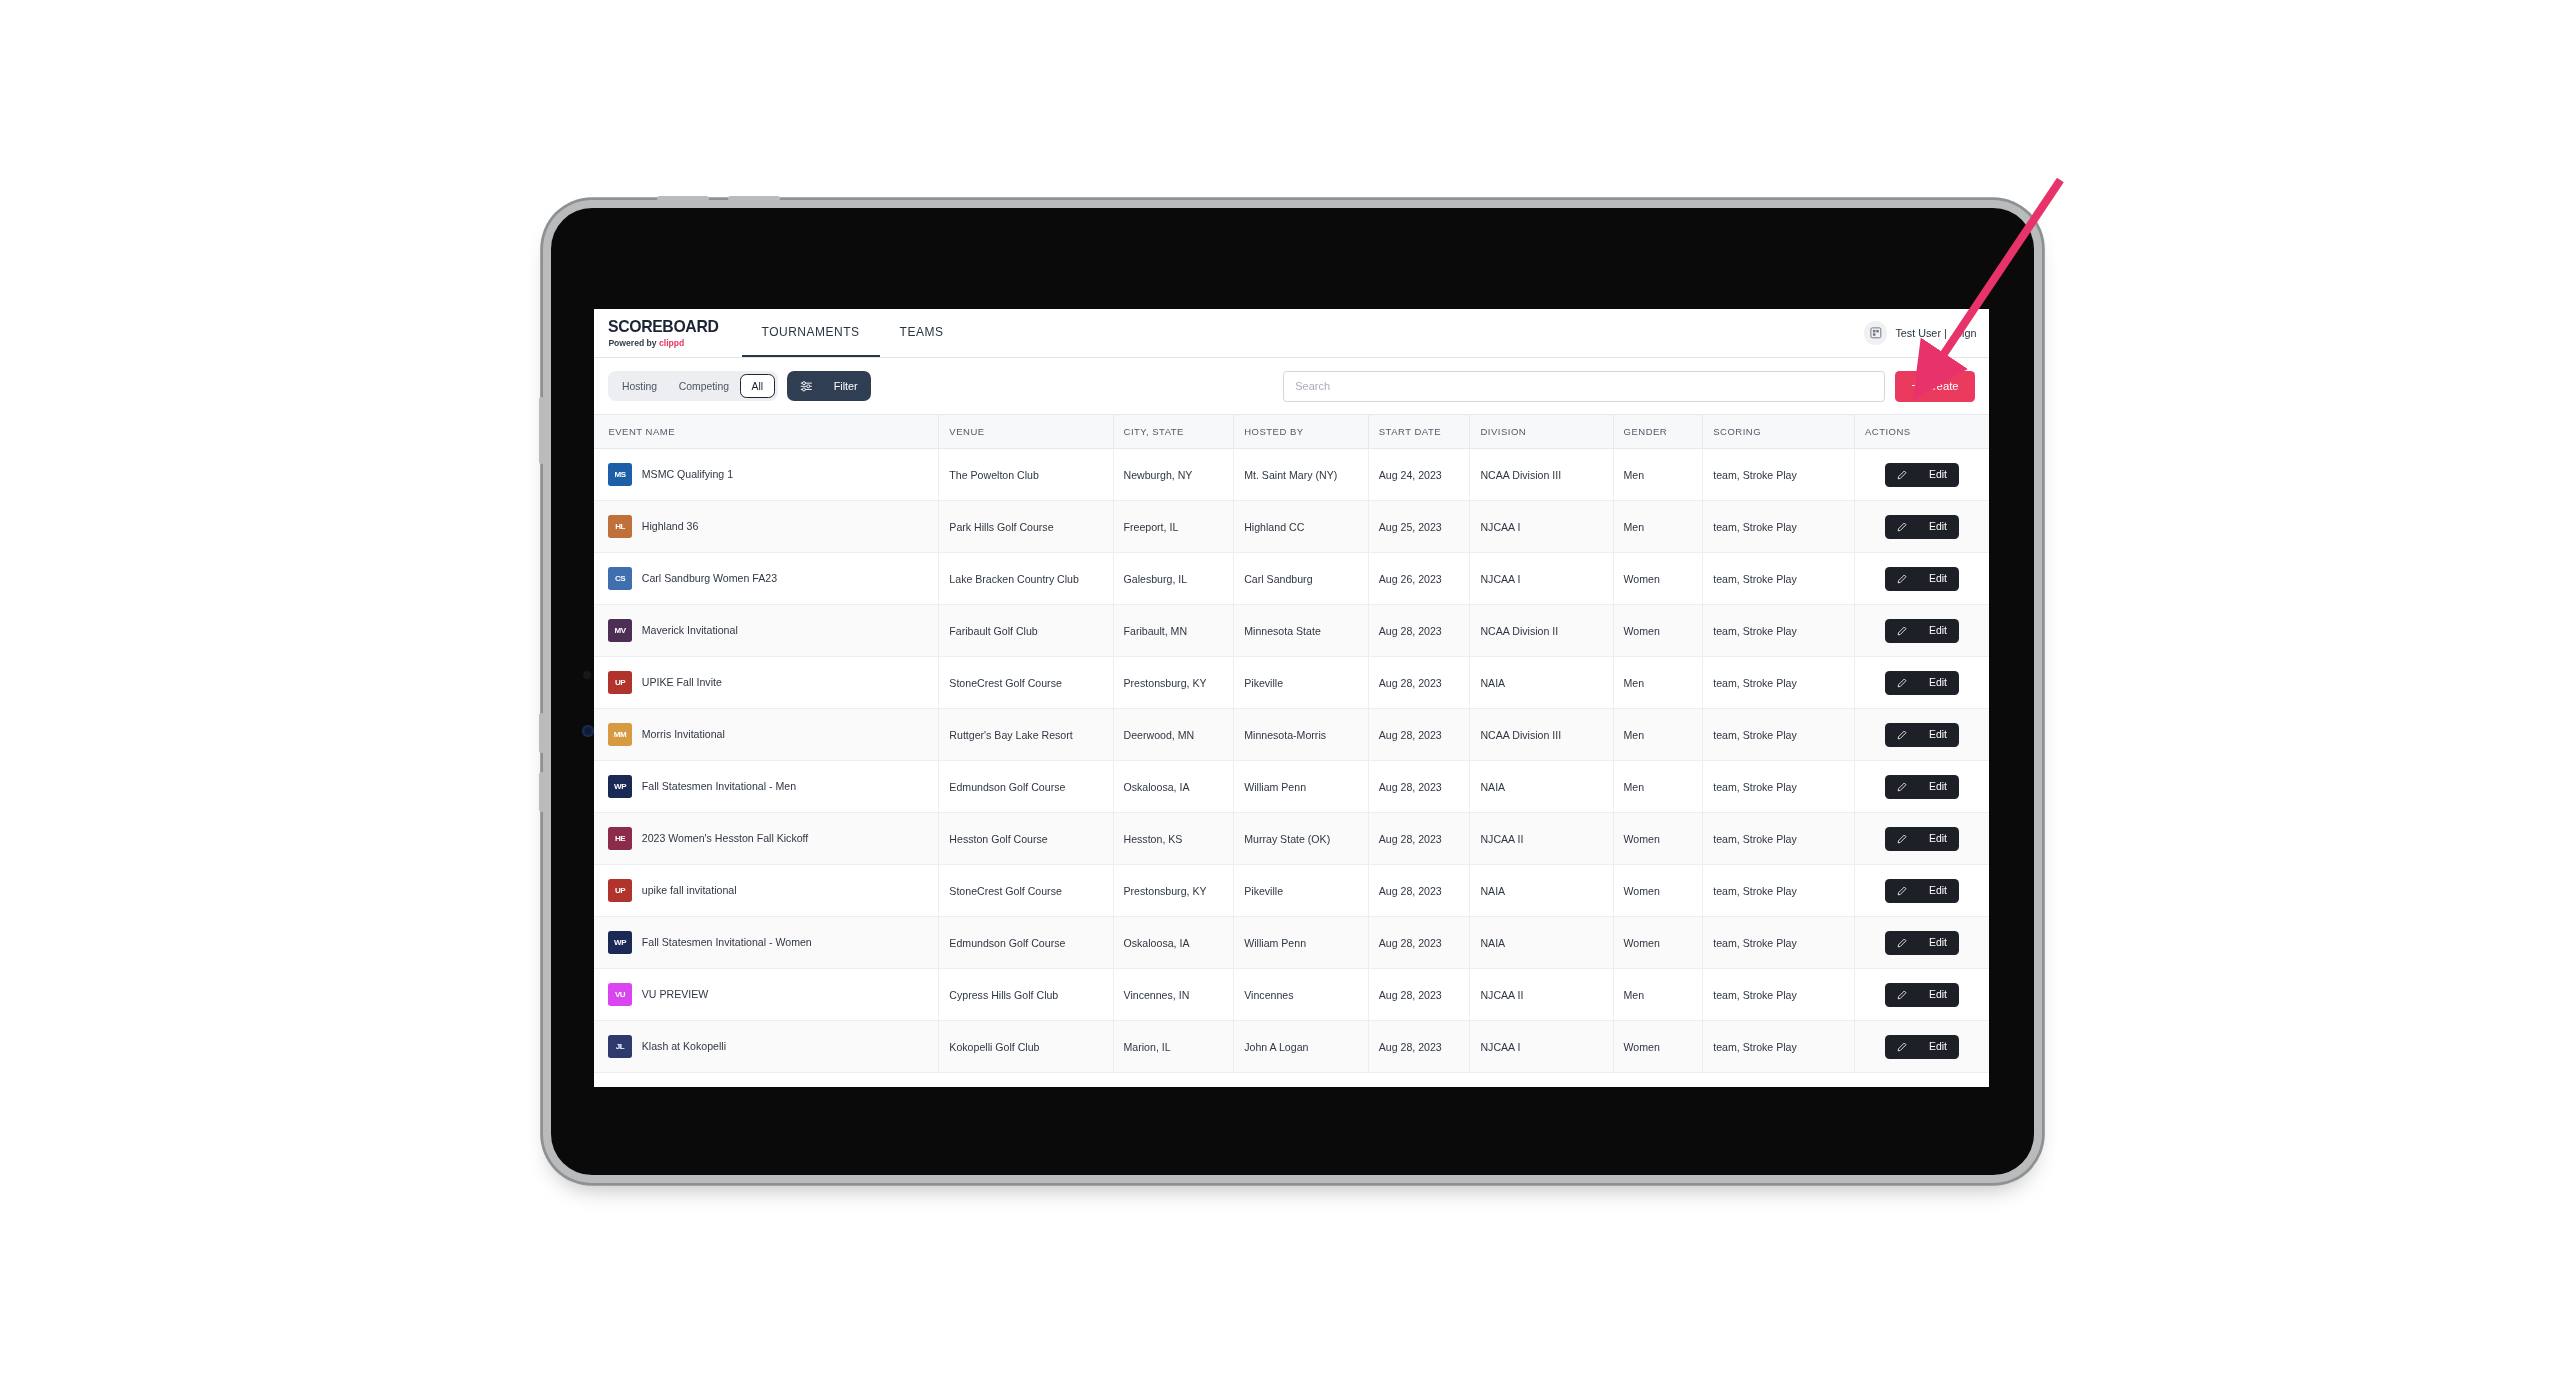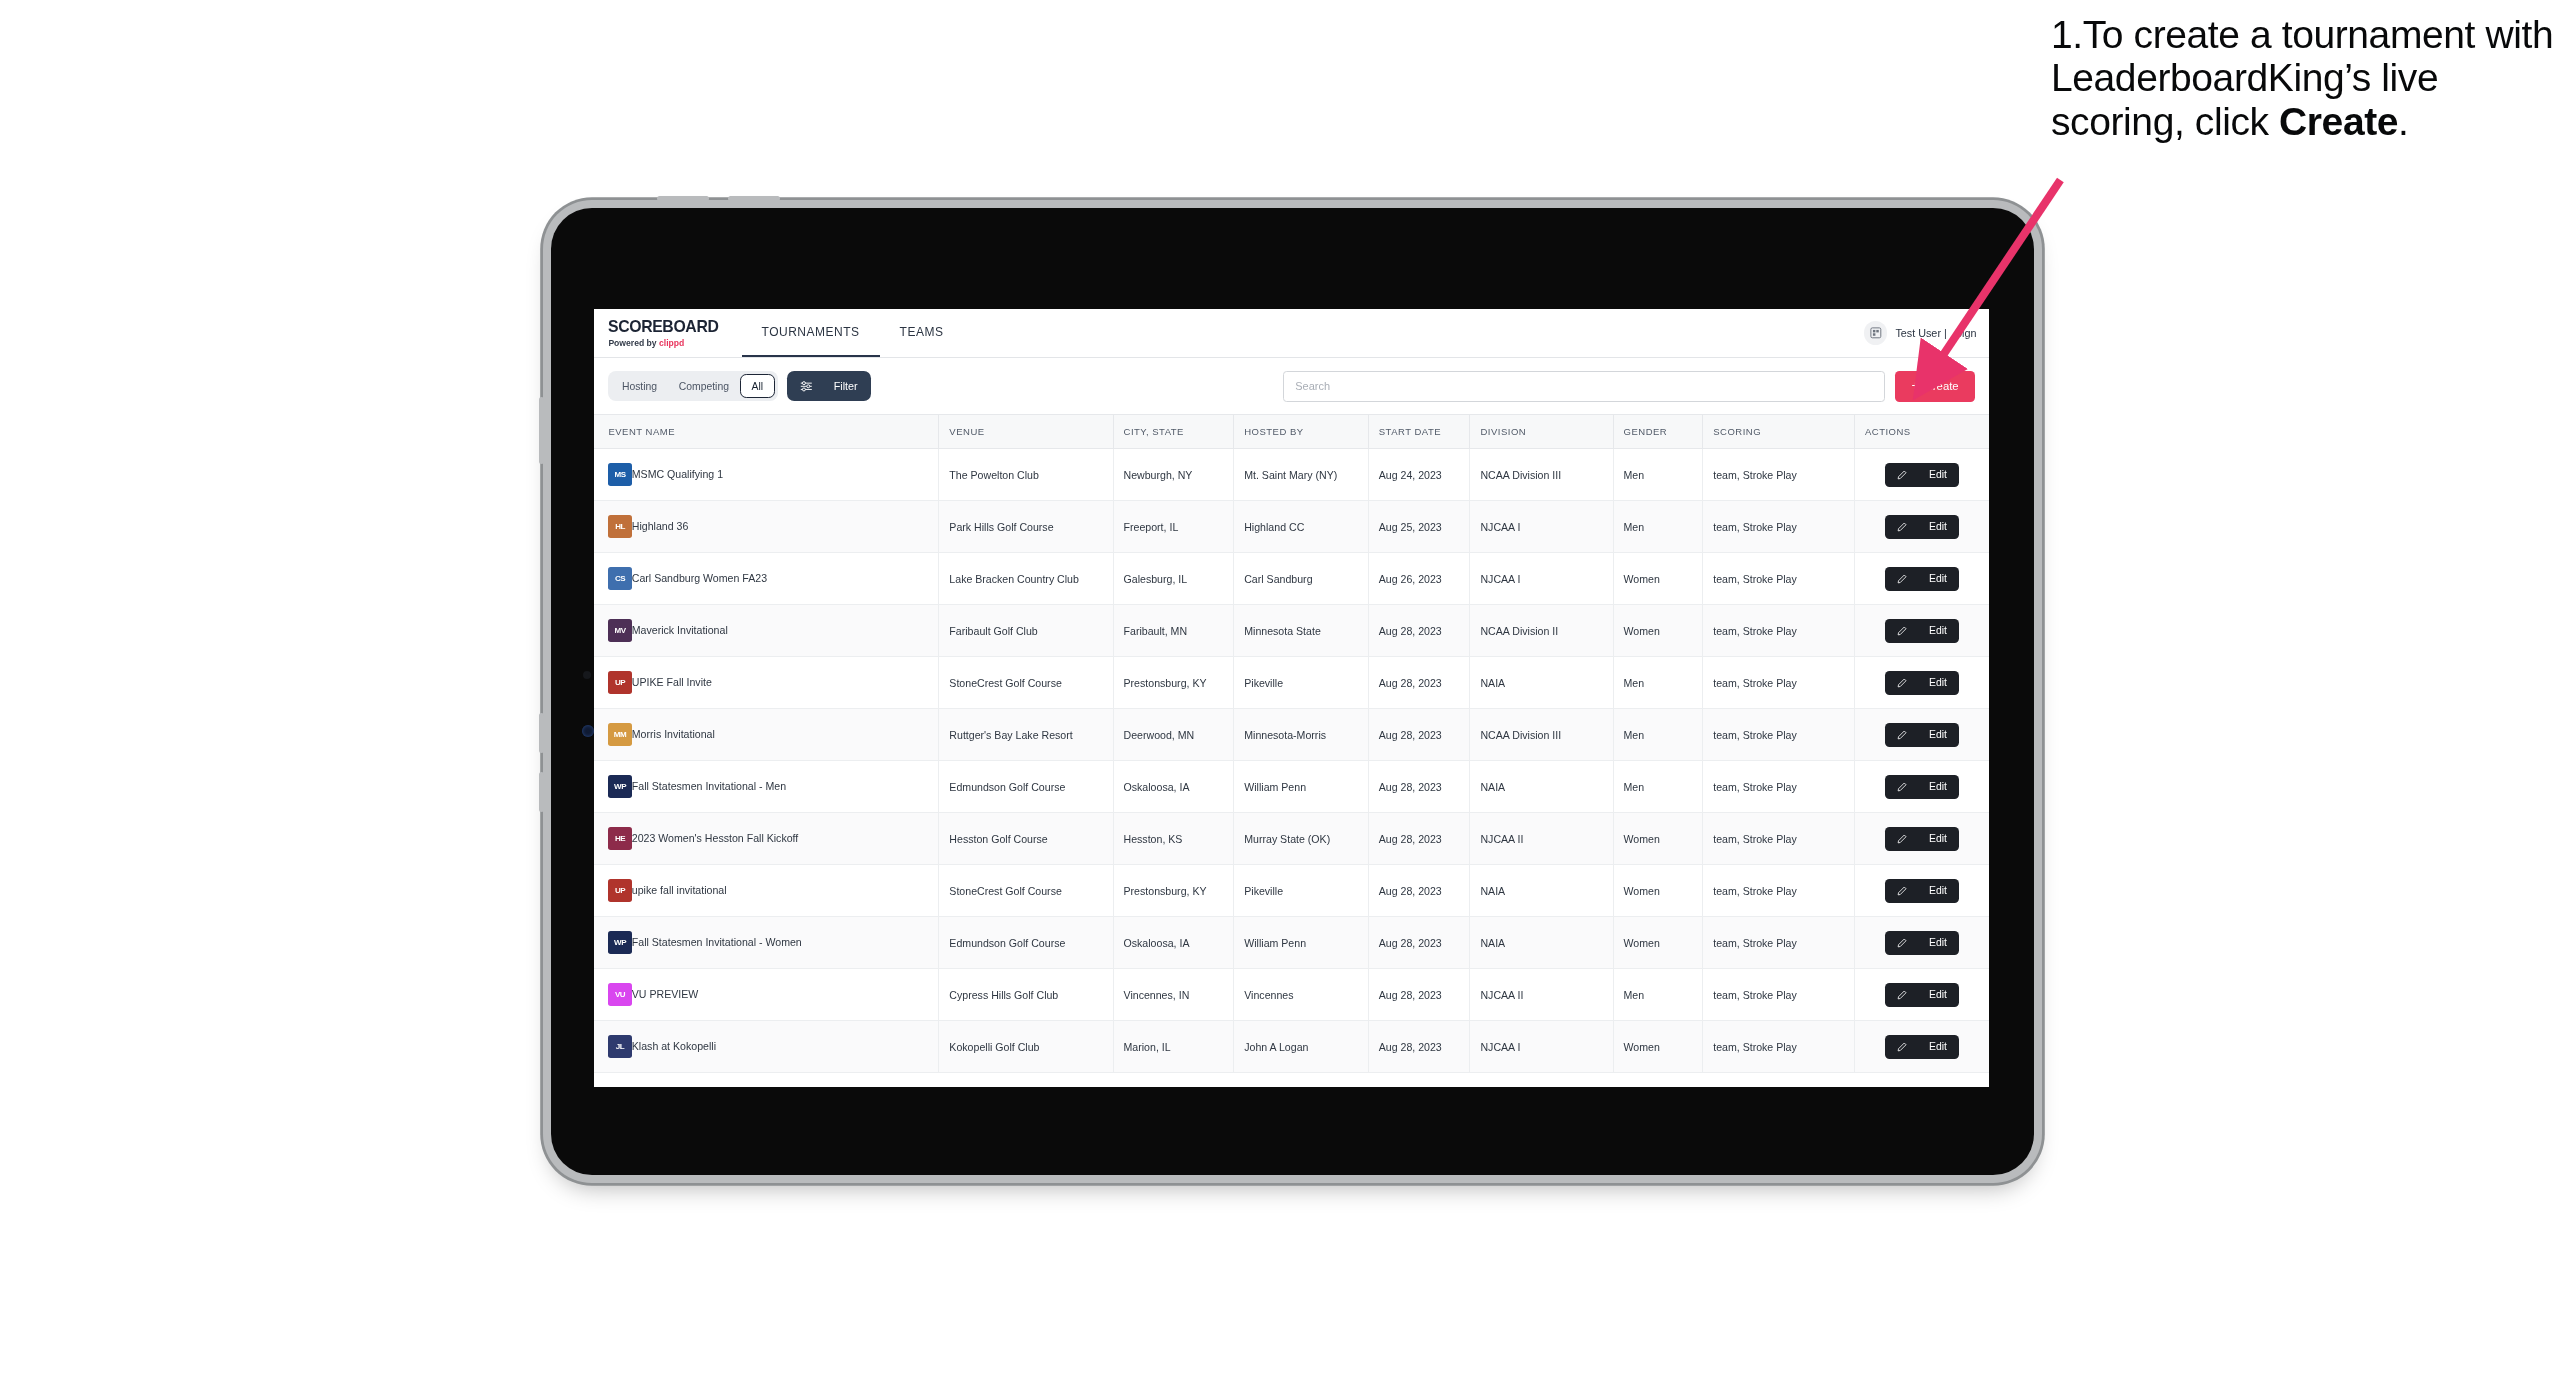--- a/index.html
+++ b/index.html
@@ -264,21 +264,21 @@
     white-space: nowrap;
   }
   table.grid tbody td:last-child { border-right: none; }
   table.grid tbody tr:nth-child(even) { background: #fafafb; }
   table.grid tbody tr:nth-child(odd)  { background: #ffffff; }
 
   .evt-cell { padding-left: 14.4px !important; }
   .evt {
     display: flex;
     align-items: center;
-    gap: 0;
+    gap: 10px;
   }
   .logo {
     width: 23.4px; height: 23.4px;
     flex: 0 0 23.4px;
     border-radius: 2.7px;
     display: flex; align-items: center; justify-content: center;
     font-size: 8px;
     font-weight: 800;
     color: #fff;
     overflow: hidden;
@@ -683,18 +683,15 @@
 
   <svg class="arrow-svg" viewBox="0 0 200 260">
     <defs>
       <marker id="ah" markerWidth="7" markerHeight="7" refX="2.6" refY="3.5" orient="auto">
         <path d="M0,0 L7,3.5 L0,7 Z" fill="#e8336a"></path>
       </marker>
     </defs>
     <line x1="186" y1="10" x2="44" y2="222" stroke="#e8336a" stroke-width="9" marker-end="url(#ah)"></line>
   </svg>
 
-  <div class="annotation">
-    <span>1.To create a tournament with LeaderboardKing’s live scoring, click </span><b>Create</b><span>.</span>
-  </div>
 
 </div>
 
 
 </body></html>

